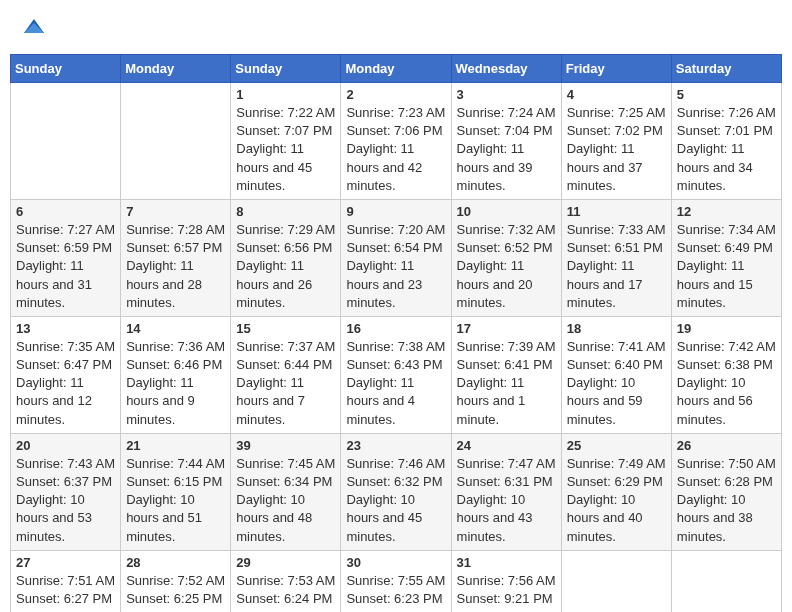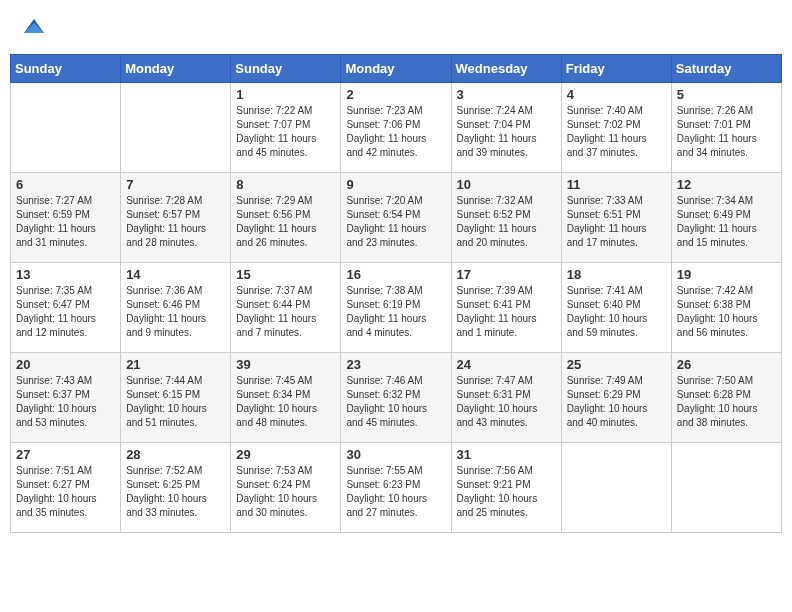--- a/index.html
+++ b/index.html
@@ -79,21 +79,21 @@
       background: #f5f5f5;
     }
     .day-number {
       font-size: 13px;
       font-weight: bold;
       color: #333;
       display: block;
       margin-bottom: 2px;
     }
     .day-info {
-      font-size: 10px;
+      font-size: 13px;
       color: #333;
       line-height: 1.4;
     }
     .empty-cell {
       background: #fff !important;
     }
   </style>
 </head>
 <body>
 
@@ -143,21 +143,21 @@
 Daylight: 11 hours and 42 minutes.</div>
         </td>
         <td>
           <span class="day-number">3</span>
           <div class="day-info">Sunrise: 7:24 AM
 Sunset: 7:04 PM
 Daylight: 11 hours and 39 minutes.</div>
         </td>
         <td>
           <span class="day-number">4</span>
-          <div class="day-info">Sunrise: 7:40 AM
+          <div class="day-info">Sunrise: 7:25 AM
 Sunset: 7:02 PM
 Daylight: 11 hours and 37 minutes.</div>
         </td>
         <td>
           <span class="day-number">5</span>
           <div class="day-info">Sunrise: 7:26 AM
 Sunset: 7:01 PM
 Daylight: 11 hours and 34 minutes.</div>
         </td>
       </tr>
@@ -220,21 +220,21 @@
         </td>
         <td>
           <span class="day-number">15</span>
           <div class="day-info">Sunrise: 7:37 AM
 Sunset: 6:44 PM
 Daylight: 11 hours and 7 minutes.</div>
         </td>
         <td>
           <span class="day-number">16</span>
           <div class="day-info">Sunrise: 7:38 AM
-Sunset: 6:19 PM
+Sunset: 6:43 PM
 Daylight: 11 hours and 4 minutes.</div>
         </td>
         <td>
           <span class="day-number">17</span>
           <div class="day-info">Sunrise: 7:39 AM
 Sunset: 6:41 PM
 Daylight: 11 hours and 1 minute.</div>
         </td>
         <td>
           <span class="day-number">18</span>

